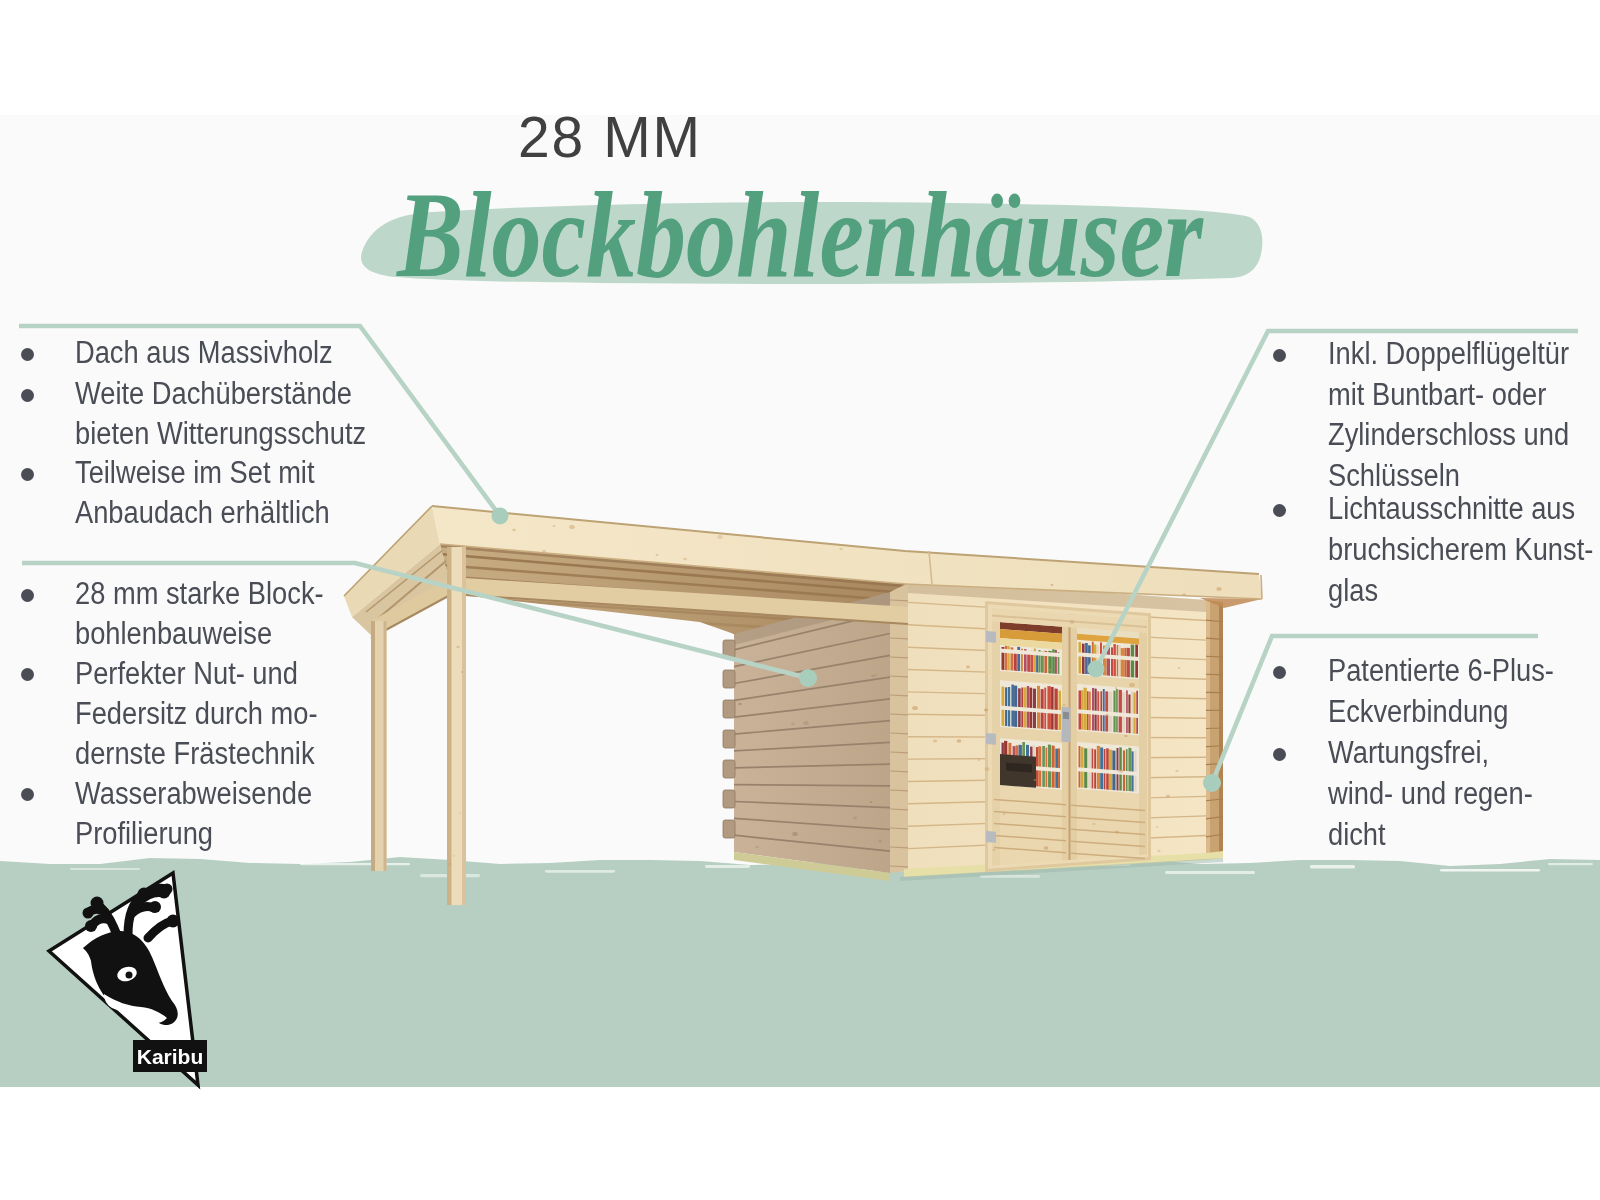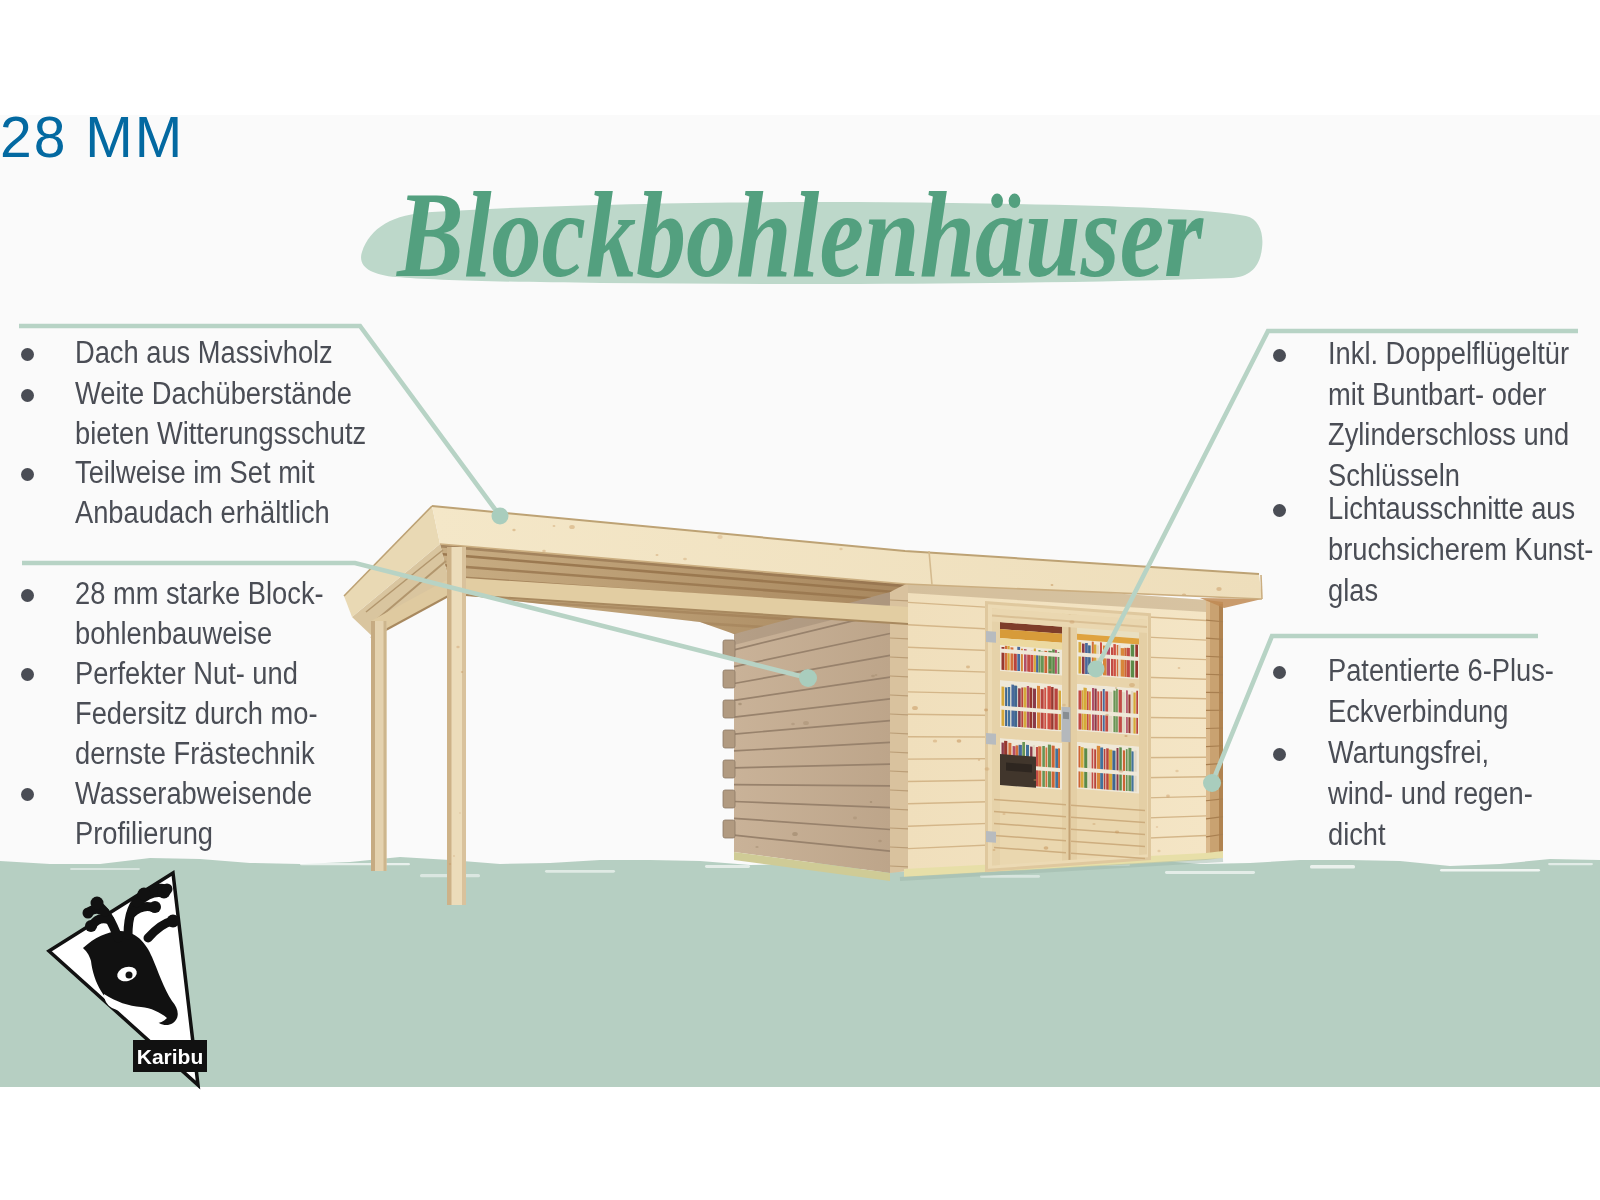--- a/index.html
+++ b/index.html
@@ -1,18 +1,18 @@
 <!DOCTYPE html>
 <html><head><meta charset="utf-8">
 <style>
 html,body{margin:0;padding:0}
 #page{position:relative;width:1600px;height:1200px;background:#fff;overflow:hidden;font-family:"Liberation Sans",sans-serif}
 .t{position:absolute;font-size:31px;line-height:36px;color:#4a4d55;white-space:nowrap;transform:scaleX(0.88);transform-origin:0 50%}
 .b{position:absolute;width:13px;height:13px;border-radius:50%;background:#4a4d55}
-#mm{position:absolute;left:0;top:104px;width:1220px;font-size:57px;color:#0369a1;letter-spacing:2px}
+#mm{position:absolute;left:0;top:104px;width:1220px;text-align:center;font-size:57px;color:#404040;letter-spacing:2px}
 #script{position:absolute;left:0;top:165px;width:1600px;text-align:center;font-family:"Liberation Serif",serif;font-style:italic;font-weight:bold;font-size:122px;color:#53a07f;transform:scaleX(0.82);transform-origin:50% 50%}
 </style></head>
 <body>
 <div id="page">
 <svg width="1600" height="1200" viewBox="0 0 1600 1200" xmlns="http://www.w3.org/2000/svg" style="position:absolute;left:0;top:0">
 <defs>
  <linearGradient id="gfas" x1="0" y1="0" x2="1" y2="0">
   <stop offset="0" stop-color="#f4e7c8"></stop>
           <stop offset="1" stop-color="#eedebb"></stop>
  </linearGradient>

